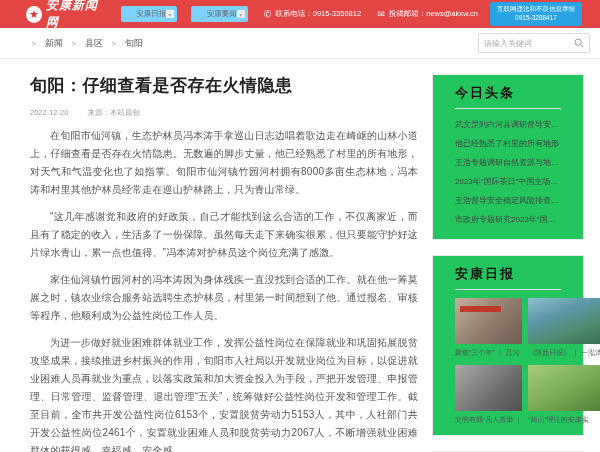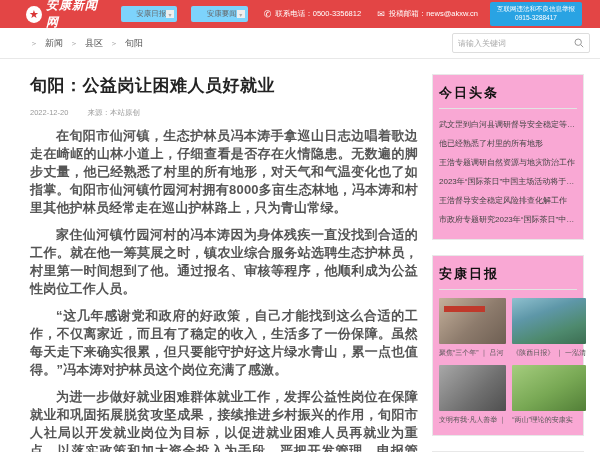--- a/index.html
+++ b/index.html
@@ -23,38 +23,38 @@
   .contact .cicon { font-size:9px; }
   .report-btn { margin-left:12px; background:#29a3e3; color:#fff; border-radius:2px;
     font-size:6.5px; line-height:1.35; text-align:center; padding:3px 7px; cursor:pointer; white-space:nowrap; }
 
   
   .crumbrow { height:31px; display:flex; align-items:center; justify-content:space-between;
     padding:0 10px 0 30px; border-bottom:1px solid #e8e8e8; background:#fff; }
   .crumbs { display:flex; align-items:center; gap:7px; font-size:9px; color:#555; }
   .crumb-sep { color:#999; font-size:8px; }
   .crumb { cursor:pointer; }
-  .searchbox { width:138px; height:20px; border:1px solid #ddd; border-radius:2px;
+  .searchbox { width:112px; height:20px; border:1px solid #ddd; border-radius:2px;
     display:flex; align-items:center; padding:0 5px; gap:4px; }
   .searchbox input { flex:1; border:none; outline:none; font-size:8px; color:#333; min-width:0;
     font-family:"Liberation Sans", sans-serif; }
   .searchbox input::placeholder { color:#aaa; }
 
   
   .main { display:flex; padding:0 8px 0 30px; }
   .article { width:402px; padding-right:14px; }
   .art-title { font-size:17px; font-weight:bold; color:#222; margin-top:15px; letter-spacing:0.5px; }
   .art-meta { margin-top:11px; font-size:7.5px; color:#999; display:flex; gap:19px; }
   .art-byline { margin-top:22px; font-size:9.5px; color:#555; text-indent:2em; }
-  .art-p { margin-top:9px; font-size:13px; color:#555; line-height:18px; text-indent:2em;
-    text-align:justify; letter-spacing:0.2px;font-weight:bold; }
+  .art-p { margin-top:9px; font-size:10px; color:#555; line-height:18px; text-indent:2em;
+    text-align:justify; letter-spacing:0.2px; }
 
   
   .sidebar { width:152px; }
-  .sb-box { border:1px solid #e8e8e8; background:#f9a8d4; padding:9px 6px 10px; margin-top:15px; }
+  .sb-box { border:1px solid #e8e8e8; background:#22c55e; padding:9px 22px 10px; margin-top:15px; }
   .sb-box.first { margin-top:15px; }
   .sb-title { font-family:"Liberation Serif", serif; font-weight:bold; font-size:13px; color:#111;
     letter-spacing:2px; padding-bottom:6px; border-bottom:1px solid #e3e3e3; }
   .sb-list { margin-top:6px; }
   .sb-item { font-size:8px; color:#444; line-height:19px; white-space:nowrap; overflow:hidden;
     text-overflow:ellipsis; cursor:pointer; }
   .sb-grid { margin-top:8px; display:grid; grid-template-columns:1fr 1fr; column-gap:6px; row-gap:7px; }
   .sb-card { cursor:pointer; }
   .thumb { width:100%; height:46px; border-radius:1px; }
   .thumb.t1 { background:linear-gradient(135deg,#c4b09b 0%,#8d7b6c 55%,#6e5f53 100%); position:relative; }
@@ -79,21 +79,21 @@
     <div class="hdr-select">
       <span>安康日报</span>
       <span class="caret">▾</span>
     </div>
     <div class="hdr-select">
       <span>安康要闻</span>
       <span class="caret">▾</span>
     </div>
     <div class="contact">
       <span class="cicon">✆</span>
-      <span>联系电话：0500-3356812</span>
+      <span>联系电话：0915-3356812</span>
     </div>
     <div class="contact">
       <span class="cicon">✉</span>
       <span>投稿邮箱：news@akxw.cn</span>
     </div>
     <div class="report-btn">
       <div>互联网违法和不良信息举报</div>
       <div>0915-3288417</div>
     </div>
   </div>
@@ -114,28 +114,28 @@
           <circle cx="4.2" cy="4.2" r="3.2" fill="none" stroke="#999" stroke-width="1"></circle>
           <line x1="6.6" y1="6.6" x2="9.2" y2="9.2" stroke="#999" stroke-width="1"></line>
         </svg>
       </span>
     </div>
   </div>
 
   <div class="main">
 
     <div class="article">
-      <h1 class="art-title">旬阳：公益岗让困难人员好就业</h1>
+      <h1 class="art-title">旬阳：仔细查看是否存在火情隐患</h1>
       <div class="art-meta">
         <span>2022-12-20</span>
         <span>来源：本站原创</span>
       </div>
       <p class="art-p">在旬阳市仙河镇，生态护林员冯本涛手拿巡山日志边唱着歌边走在崎岖的山林小道上，仔细查看是否存在火情隐患。无数遍的脚步丈量，他已经熟悉了村里的所有地形，对天气和气温变化也了如指掌。旬阳市仙河镇竹园河村拥有8000多亩生态林地，冯本涛和村里其他护林员经常走在巡山护林路上，只为青山常绿。</p>
+      <p class="art-p">“这几年感谢党和政府的好政策，自己才能找到这么合适的工作，不仅离家近，而且有了稳定的收入，生活多了一份保障。虽然每天走下来确实很累，但只要能守护好这片绿水青山，累一点也值得。”冯本涛对护林员这个岗位充满了感激。</p>
       <p class="art-p">家住仙河镇竹园河村的冯本涛因为身体残疾一直没找到合适的工作。就在他一筹莫展之时，镇农业综合服务站选聘生态护林员，村里第一时间想到了他。通过报名、审核等程序，他顺利成为公益性岗位工作人员。</p>
-      <p class="art-p">“这几年感谢党和政府的好政策，自己才能找到这么合适的工作，不仅离家近，而且有了稳定的收入，生活多了一份保障。虽然每天走下来确实很累，但只要能守护好这片绿水青山，累一点也值得。”冯本涛对护林员这个岗位充满了感激。</p>
       <p class="art-p">为进一步做好就业困难群体就业工作，发挥公益性岗位在保障就业和巩固拓展脱贫攻坚成果，接续推进乡村振兴的作用，旬阳市人社局以开发就业岗位为目标，以促进就业困难人员再就业为重点，以落实政策和加大资金投入为手段，严把开发管理、申报管理、日常管理、监督管理、退出管理“五关”，统筹做好公益性岗位开发和管理工作。截至目前，全市共开发公益性岗位6153个，安置脱贫劳动力5153人，其中，人社部门共开发公益性岗位2461个，安置就业困难人员和脱贫劳动力2067人，不断增强就业困难群体的获得感、幸福感、安全感。</p>
     </div>
 
     <div class="sidebar">
 
       <div class="sb-box first">
         <div class="sb-title">今日头条</div>
         <div class="sb-list">
           <div class="sb-item">武文罡到白河县调研督导安全稳定等工作</div>
           <div class="sb-item">他已经熟悉了村里的所有地形</div>

